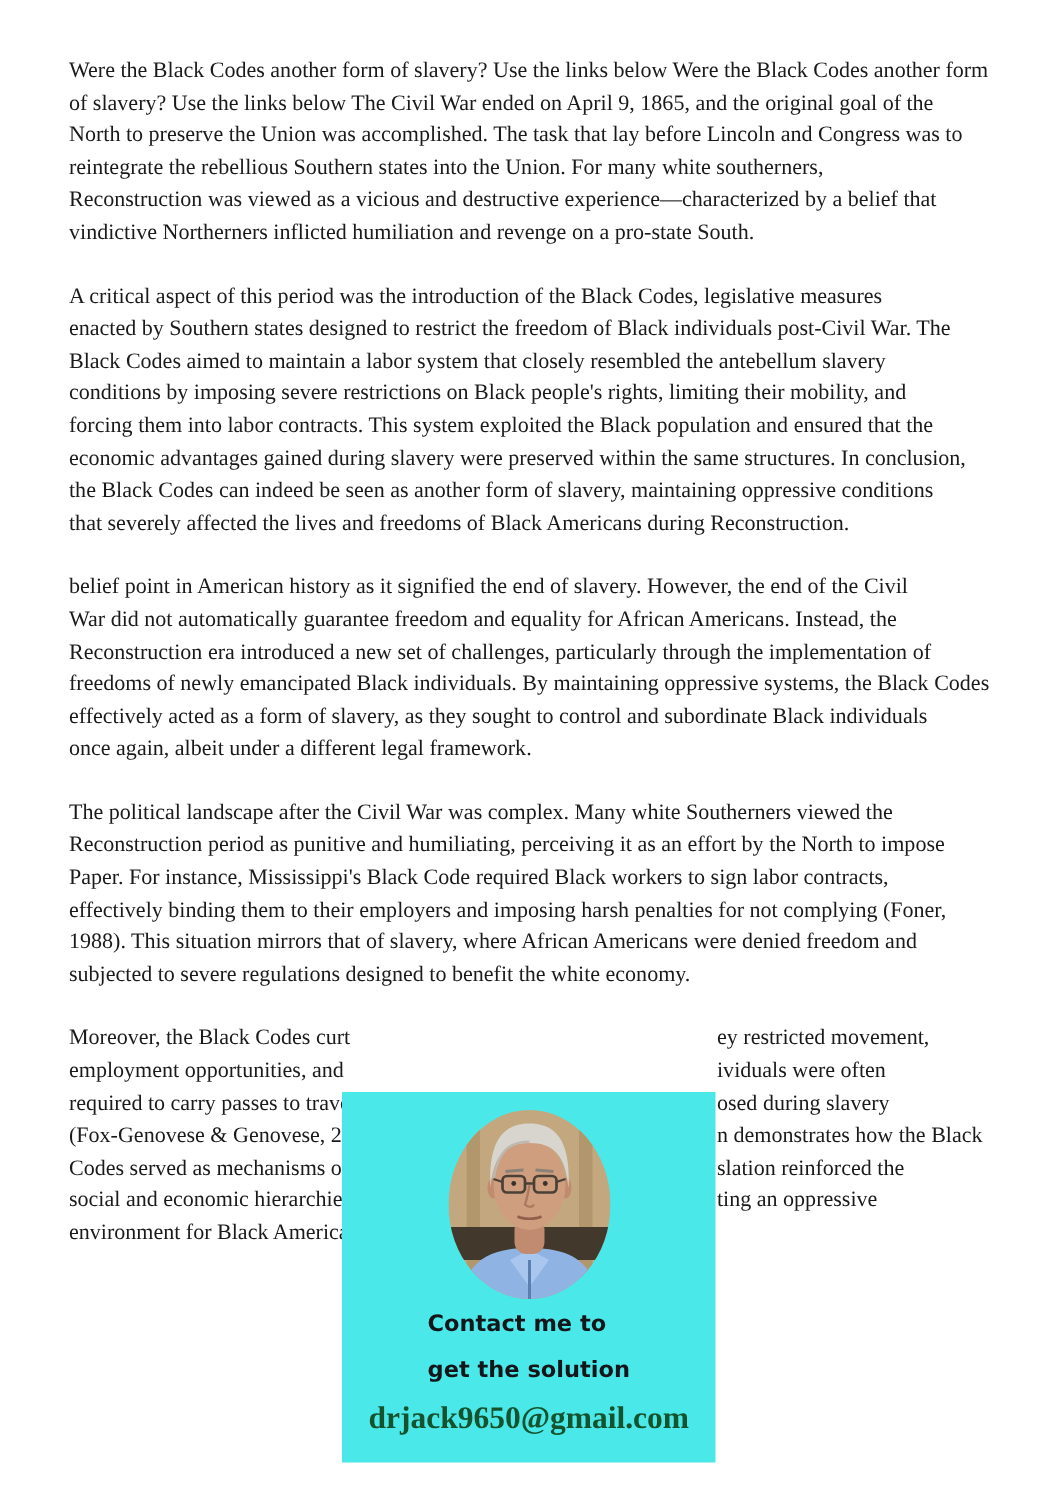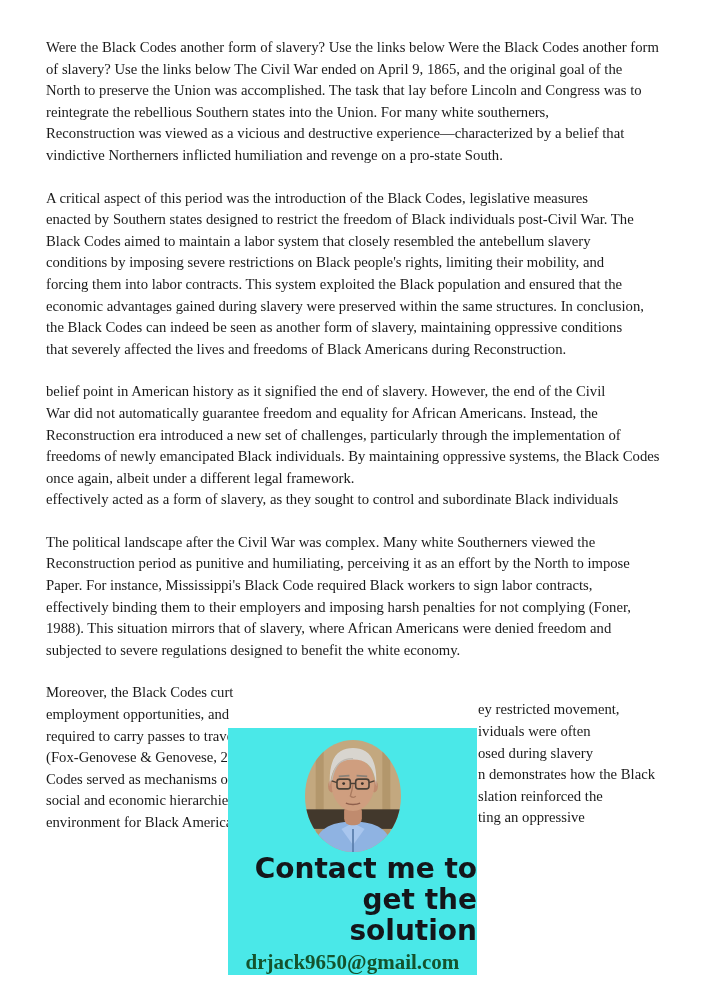--- a/index.html
+++ b/index.html
@@ -17,39 +17,39 @@
     color: #1a1a1a;
     font-size: 14.7px;
   }
   .para { margin: 4px 0 21px 0; }
   .tl {
     height: 21.6px;
     line-height: 21.6px;
     white-space: nowrap;
   }
   .obs-line { position: relative; }
-  .obs-right { position: absolute; left: 432px; top: 17px; }
+  .obs-right { position: absolute; left: 432px; top: 0; }
   .overlay {
     position: absolute;
     left: 228px; top: 728px;
     width: 249px; height: 247px;
     background: #4ae8e8;
     display: flex;
     flex-direction: column;
     align-items: center;
     box-sizing: border-box;
   }
   .overlay-photo { margin-top: 12px; display: block; }
   .contact-heading {
     font-family: "DejaVu Sans", sans-serif;
     font-weight: bold;
-    font-size: 28px;
+    font-size: 15px;
     line-height: 31px;
     color: #14161a;
-    text-align: right;
+    text-align: left;
     margin-top: 1px;
   }
   .contact-email {
     font-family: "Liberation Serif", serif;
     font-weight: bold;
     font-size: 21px;
     line-height: 26px;
     color: #14532d;
     margin-top: 3px;
     text-align: center;
@@ -78,22 +78,22 @@
     <div class="tl">economic advantages gained during slavery were preserved within the same structures. In conclusion,</div>
     <div class="tl">the Black Codes can indeed be seen as another form of slavery, maintaining oppressive conditions</div>
     <div class="tl">that severely affected the lives and freedoms of Black Americans during Reconstruction.</div>
   </div>
 
   <div class="para">
     <div class="tl">belief point in American history as it signified the end of slavery. However, the end of the Civil</div>
     <div class="tl">War did not automatically guarantee freedom and equality for African Americans. Instead, the</div>
     <div class="tl">Reconstruction era introduced a new set of challenges, particularly through the implementation of</div>
     <div class="tl">freedoms of newly emancipated Black individuals. By maintaining oppressive systems, the Black Codes</div>
+    <div class="tl">effectively acted as a form of slavery, as they sought to control and subordinate Black individuals</div>
     <div class="tl">once again, albeit under a different legal framework.</div>
-    <div class="tl">effectively acted as a form of slavery, as they sought to control and subordinate Black individuals</div>
   </div>
 
   <div class="para">
     <div class="tl">The political landscape after the Civil War was complex. Many white Southerners viewed the</div>
     <div class="tl">Reconstruction period as punitive and humiliating, perceiving it as an effort by the North to impose</div>
     <div class="tl">Paper. For instance, Mississippi's Black Code required Black workers to sign labor contracts,</div>
     <div class="tl">effectively binding them to their employers and imposing harsh penalties for not complying (Foner,</div>
     <div class="tl">1988). This situation mirrors that of slavery, where African Americans were denied freedom and</div>
     <div class="tl">subjected to severe regulations designed to benefit the white economy.</div>
   </div>

